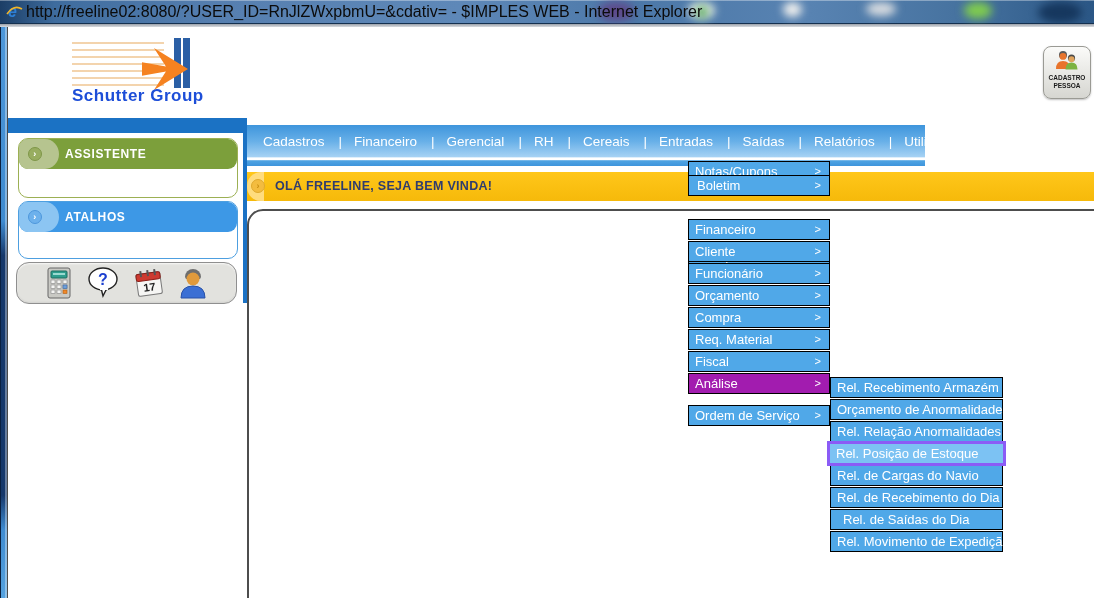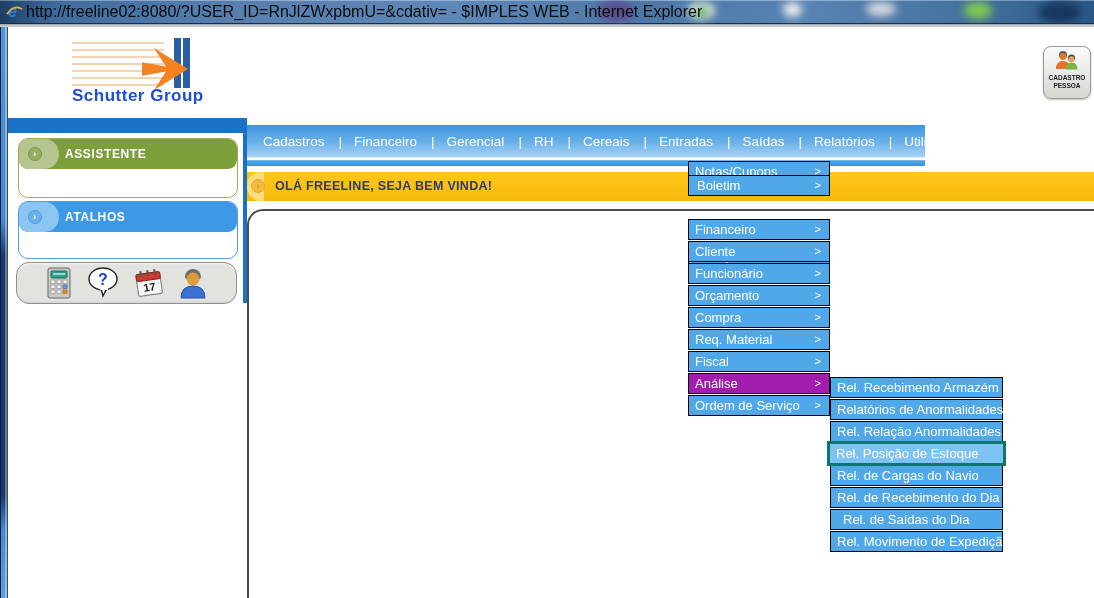--- a/index.html
+++ b/index.html
@@ -84,21 +84,21 @@
   .dropdown { position:absolute; left:688px; top:153px; width:142px; z-index:10; }
   .dd-item { position:absolute; left:0; width:142px; height:21px; border:1px solid #000; background:#50a8e8;
     color:#fff; font-size:13px; line-height:19px; padding:0 8px 0 6px; display:flex; justify-content:space-between;
     cursor:pointer; }
   .dd-item.hover { background:#a21caf; }
   .dd-arrow { font-size:11px; line-height:19px; }
 
   .submenu { position:absolute; left:830px; top:377px; width:179px; z-index:11; }
   .sm-item { position:absolute; left:0; width:173px; height:21px; border:1px solid #000; background:#50a8e8;
     color:#fff; font-size:13px; line-height:19px; padding:0 4px 0 6px; white-space:nowrap; cursor:pointer; }
-  .sm-item.highlight { left:-3px; width:179px; height:25px; border:3px solid #0f766e; background:#7cc2f3;
+  .sm-item.highlight { left:-3px; width:179px; height:25px; border:3px solid #8b5cf6; background:#7cc2f3;
     line-height:19px; z-index:12; }
 </style>
 </head>
 <body>
 
 <div id="screen">
 
   <div class="titlebar">
     <div class="blob" style="left:598px;width:36px;height:19px;background:#5e4a8c"></div>
     <div class="blob" style="left:688px;width:27px;height:17px;background:#e6eee6"></div>
@@ -263,31 +263,31 @@
       <div class="dd-item" style="top: 198px;">
         <span class="dd-label">Fiscal</span>
         <span class="dd-arrow">&gt;</span>
       </div>
 
       <div class="dd-item hover" style="top: 220px;">
         <span class="dd-label">Análise</span>
         <span class="dd-arrow">&gt;</span>
       </div>
 
-      <div class="dd-item" style="top: 242px;">
+      <div class="dd-item" style="top: 252px;">
         <span class="dd-label">Ordem de Serviço</span>
         <span class="dd-arrow">&gt;</span>
       </div>
     </div>
 
   <div class="submenu" id="submenu">
 
       <div class="sm-item" style="top: 0px;">Rel. Recebimento Armazém</div>
 
-      <div class="sm-item" style="top: 22px;">Relatórios de Anormalidades</div>
+      <div class="sm-item" style="top: 22px;">Orçamento de Anormalidades</div>
 
       <div class="sm-item" style="top: 44px;">Rel. Relação Anormalidades</div>
 
       <div class="sm-item highlight" style="top: 64px;">Rel. Posição de Estoque</div>
 
       <div class="sm-item" style="top: 88px;">Rel. de Cargas do Navio</div>
 
       <div class="sm-item" style="top: 110px;">Rel. de Recebimento do Dia</div>
 
       <div class="sm-item" style="top: 132px; padding-left: 12px;">Rel. de Saídas do Dia</div>

